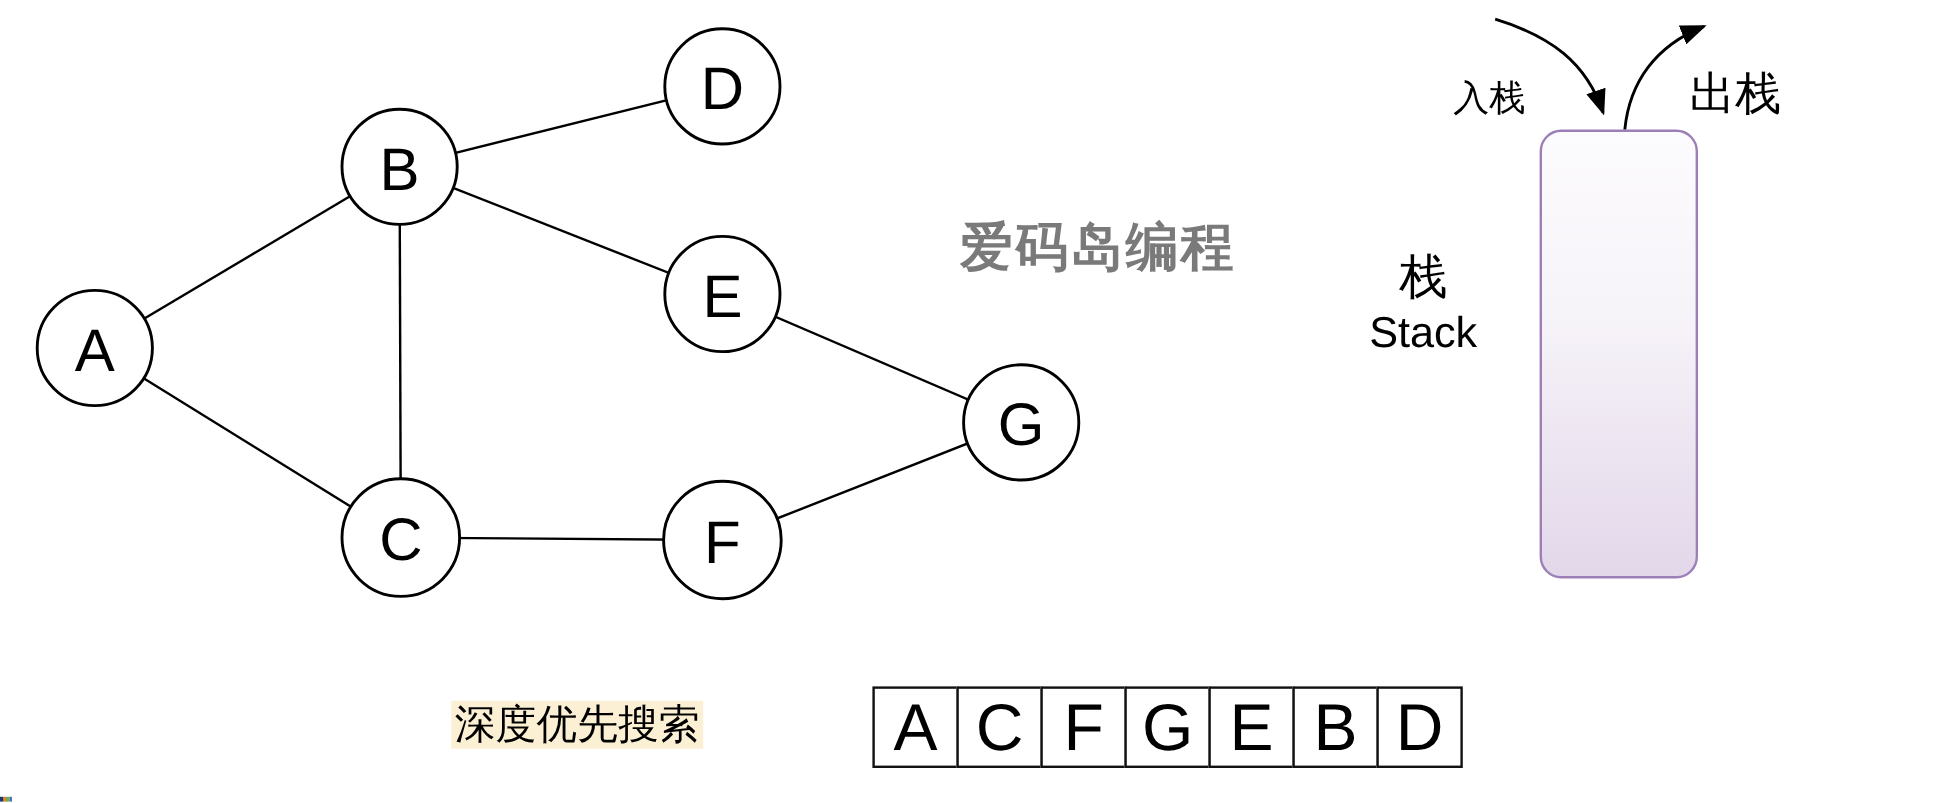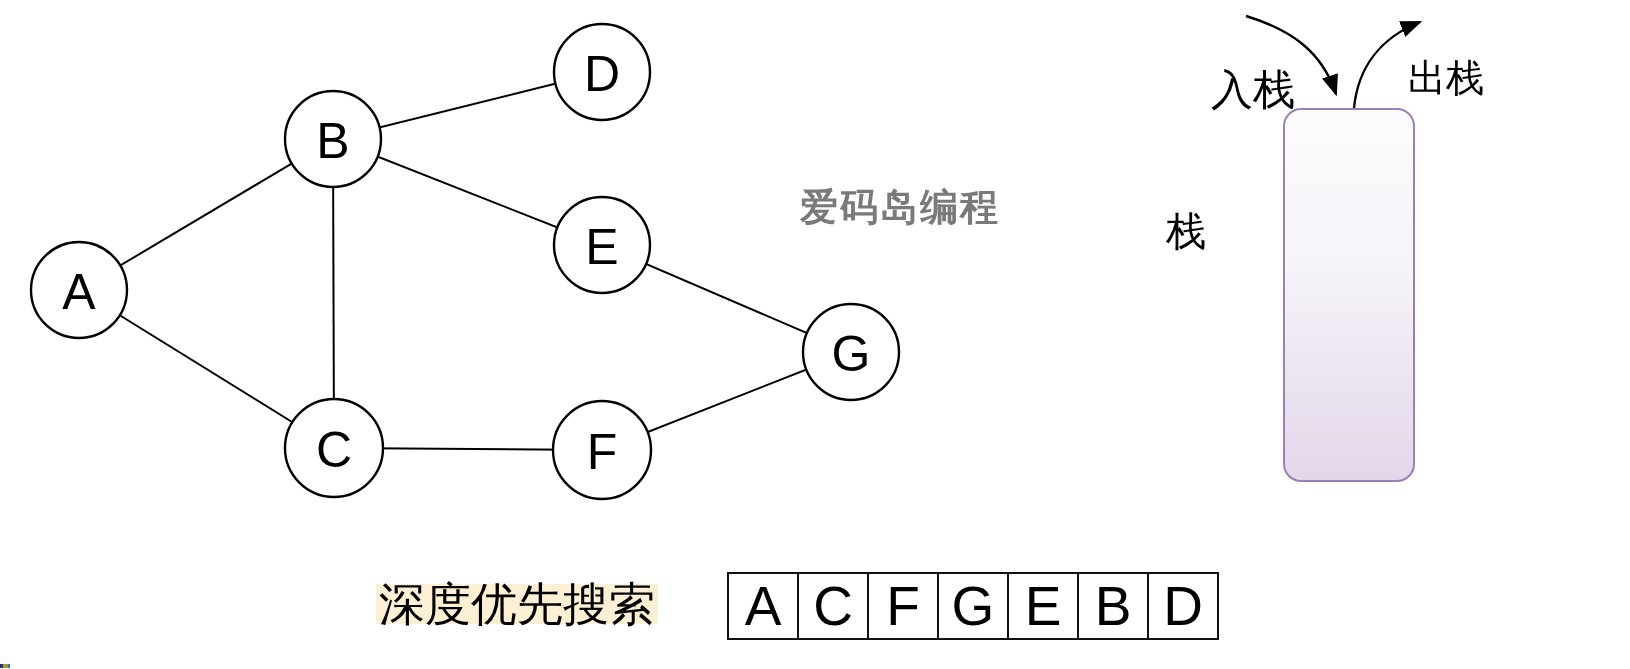--- a/index.html
+++ b/index.html
@@ -13,47 +13,47 @@
   .node-circle { fill:#fff; stroke:#000; stroke-width:2.4; }
   .node-label {
     font-family:"Liberation Sans", sans-serif; font-size:50px; fill:#000;
     text-anchor:middle; dominant-baseline:central;
   }
   .flow-arrow { fill:none; stroke:#000; stroke-width:2.4; }
 
   .watermark {
     position:absolute; left:800px; top:186px; width:200px;
     font-family:"Liberation Serif", serif; font-weight:bold;
-    font-size:38px; line-height:42px; color:#7a7a7a; letter-spacing:2px;
+    font-size:44px; line-height:42px; color:#7a7a7a; letter-spacing:2px;
     white-space:nowrap;
   }
 
   .stack-rect {
     position:absolute; left:1283px; top:108px; width:132px; height:374px;
     box-sizing:border-box; border:2.5px solid #9b7fb6; border-radius:18px;
     background:linear-gradient(to bottom, #fcfbfd 0%, #f7f4f9 40%, #e3d7ea 100%);
   }
   .push-label {
-    position:absolute; left:1211px; top:62px; font-size:42px; color:#000;
+    position:absolute; left:1211px; top:62px; font-size:30px; color:#000;
     white-space:nowrap;
   }
   .pop-label {
     position:absolute; left:1408px; top:53px; font-size:38px; color:#000;
     white-space:nowrap;
   }
   .stack-title {
     position:absolute; left:1106px; top:206px; width:160px; text-align:center;
     color:#000;
   }
   .stack-title .zh { font-size:40px; line-height:50px; }
   .stack-title .en { font-size:36px; line-height:42px; }
 
   .dfs-label {
     position:absolute; left:376px; top:584px;
-    background:#fbf0d3; color:#000; font-size:46px; line-height:40px;
+    background:#fbf0d3; color:#000; font-size:34px; line-height:40px;
     padding:0 3px; white-space:nowrap;
   }
 
   .result-array { position:absolute; left:727px; top:572px; display:flex; }
   .result-cell {
     width:72px; height:68px; box-sizing:border-box; margin-left:-2px;
     border:2px solid #111; background:#fff;
     display:flex; align-items:center; justify-content:center;
     font-size:55px; color:#000;
   }
@@ -120,20 +120,21 @@
     </g>
   </svg>
 
   <div class="watermark">爱码岛编程</div>
 
   <div class="stack-rect"></div>
   <div class="push-label">入栈</div>
   <div class="pop-label">出栈</div>
   <div class="stack-title">
     <div class="zh">栈</div>
+    <div class="en">Stack</div>
   </div>
 
   <div class="dfs-label">深度优先搜索</div>
 
   <div class="result-array">
     <div class="result-cell">A</div>
     <div class="result-cell">C</div>
     <div class="result-cell">F</div>
     <div class="result-cell">G</div>
     <div class="result-cell">E</div>

